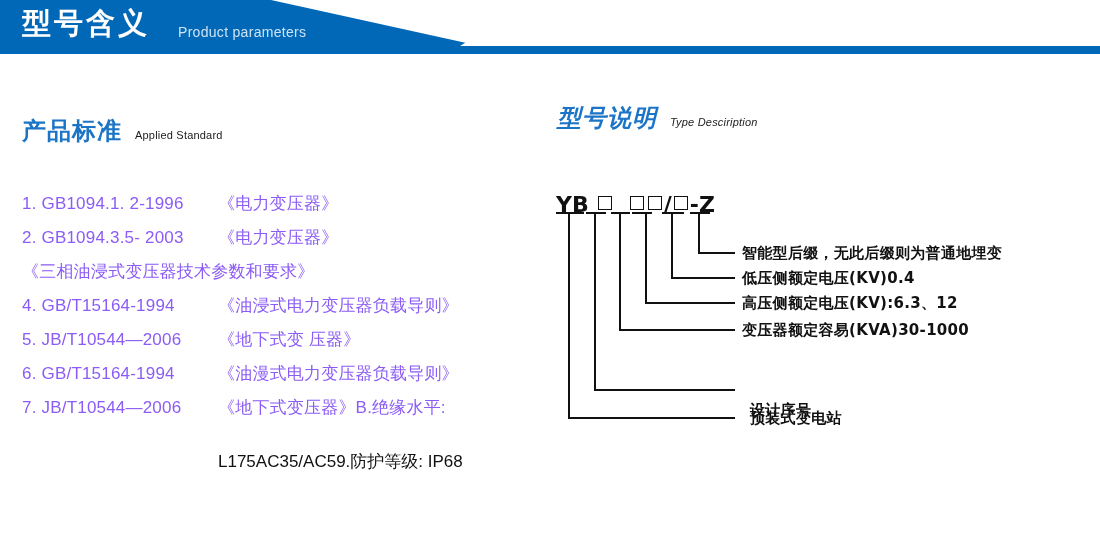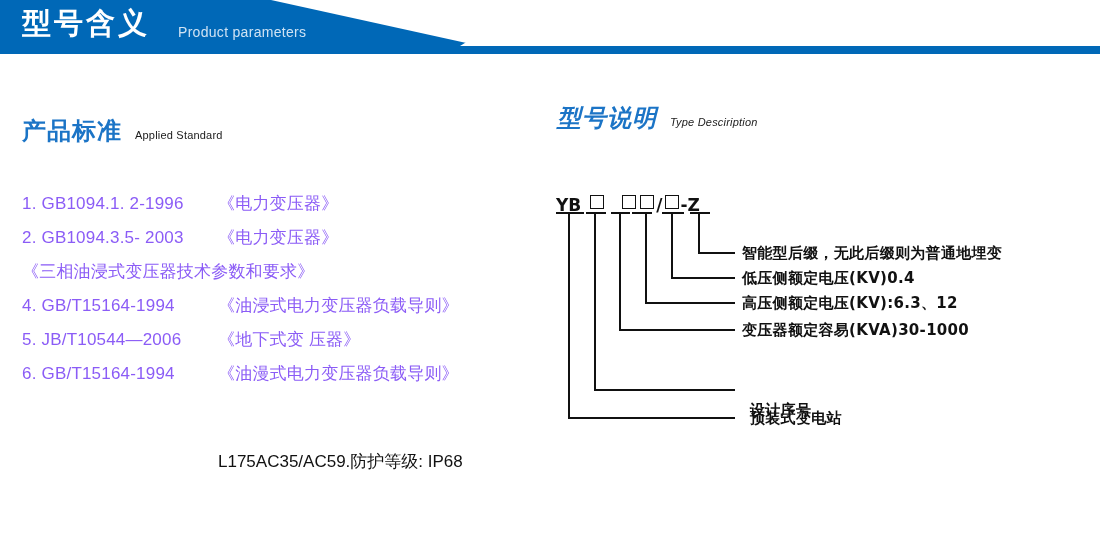--- a/index.html
+++ b/index.html
@@ -73,21 +73,21 @@
   #standards-cont {
     position:absolute; left:218px; top:450px;
     font-size:17px; color:#111; white-space:nowrap;
   }
 
   
   #type-diagram { position:absolute; left:0; top:0; width:1100px; height:534px; pointer-events:none; }
 
   #code-line {
     position:absolute; left:556px; top:194px;
-    font-size:17px; font-weight:700; color:#111;
+    font-size:22px; font-weight:700; color:#111;
     letter-spacing:0px; line-height:22px; white-space:nowrap;
     font-family:"DejaVu Sans","Liberation Sans",sans-serif;
   }
   #code-line .box {
     display:inline-block; width:12px; height:12px;
     border:1.6px solid #111; margin:0 2px; vertical-align:2px;
   }
   #code-line .gap { display:inline-block; width:7px; }
 
   .leader-label {
@@ -133,20 +133,24 @@
       <span class="name">《油浸式电力变压器负载导则》</span>
     </div>
     <div class="std-row">
       <span class="code">5. JB/T10544—2006</span>
       <span class="name">《地下式变 压器》</span>
     </div>
     <div class="std-row">
       <span class="code">6. GB/T15164-1994</span>
       <span class="name">《油漫式电力变压器负载导则》</span>
     </div>
+    <div class="std-row">
+      <span class="code">7. JB/T10544—2006</span>
+      <span class="name">《地下式变压器》B.绝缘水平:</span>
+    </div>
   </div>
 <div id="standards-cont">L175AC35/AC59.防护等级: IP68</div>
 
 <div id="code-line">
   <span>YB</span><span class="gap"></span><span class="box"></span><span class="gap"></span><span class="gap"></span><span class="box"></span><span class="box"></span><span>/</span><span class="box"></span><span>-</span><span>Z</span>
 </div>
 
 <svg id="type-diagram" viewBox="0 0 1100 534" width="1100" height="534">
   <g stroke="#111" stroke-width="1.7" fill="none" shape-rendering="crispEdges">
 

